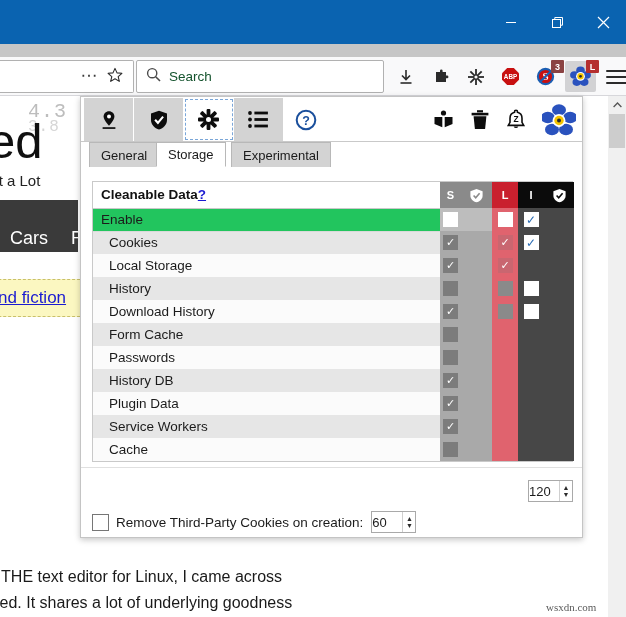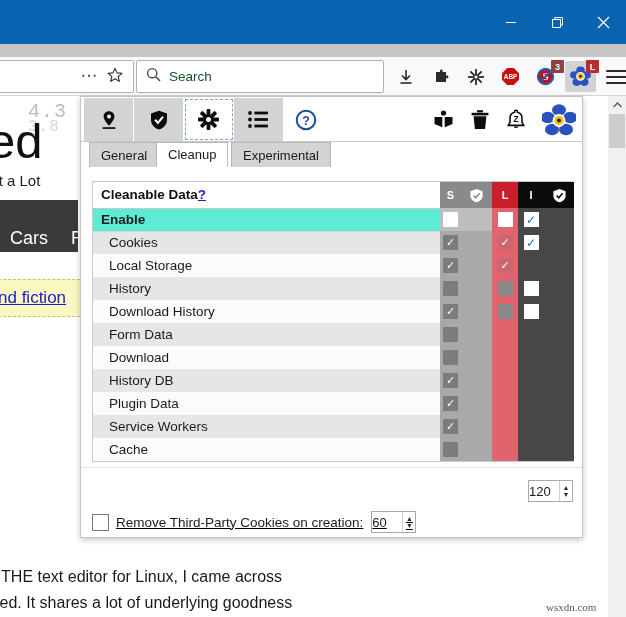--- a/index.html
+++ b/index.html
@@ -128,21 +128,21 @@
   th.h-s  { background:#8a8a8a; color:#ffffff; text-align:center; }
   th.h-s2 { background:#8a8a8a; }
   th.h-l  { background:#c9202e; color:#ffffff; text-align:center; }
   th.h-i  { background:#0b0b0b; color:#ffffff; text-align:center; }
   th.h-i2 { background:#0b0b0b; }
   th .shwrap { display:flex; align-items:center; justify-content:center; }
 
   tbody tr { height:23px; }
   tbody td.n { font-size:13.5px; color:#1b1b1b; padding-left:8px !important; }
   tbody td.n.indent { padding-left:16px !important; }
-  tr.rw-enable td.n { background:#5eead4; border-bottom:1px solid #dadada;font-weight:bold; }
+  tr.rw-enable td.n { background:#22c55e; border-bottom:1px solid #dadada; }
   tr.alt td.n { background:#e6e6e6; }
   tr.norm td.n { background:#fbfbfb; }
 
   td.cs, td.cs2 { background:#a9a9a9; }
   td.cl { background:#e0636e; }
   td.ci, td.ci2 { background:#474747; }
   tr.rw-enable td.cs, tr.rw-enable td.cs2 { background:#bdbdbd; }
   tr.rw-enable td.cl { background:#e0636e; }
   tr.rw-enable td.ci, tr.rw-enable td.ci2 { background:#474747; }
 
@@ -152,21 +152,21 @@
   .cbx.whiteblue { background:#ffffff; color:#2f6fb5; font-size:12px; }
   .cbx.gray { background:#7c7c7c; color:#ffffff; }
   .cbx.grayred { background:#c96670; color:#ffffff; }
   .cbx.grayredoff { background:#8a8a8a; }
   .cbx.grayoff { background:#7c7c7c; }
 
   
   .row-delay { position:absolute; left:11px; top:381px; width:481px; height:26px;
                display:flex; align-items:center; justify-content:flex-end; }
   .row-third { position:absolute; left:11px; top:412px; width:481px; height:26px;
-               display:flex; align-items:center;text-decoration:underline; }
+               display:flex; align-items:center; }
   .lbl { font-size:13.5px; color:#1b1b1b; }
   .bigcb { width:17px; height:17px; background:#ffffff; border:1px solid #767676; margin-right:7px; }
   .spin { width:45px; height:22px; border:1px solid #a9a9a9; background:#fff;
           display:flex; align-items:center; margin-left:8px; }
   .spin .val { flex:1; font-size:13px; color:#1b1b1b; padding-right:3px; }
   .spin .arrows { width:13px; height:20px; display:flex; flex-direction:column;
                   align-items:center; justify-content:center; border-left:1px solid #cfcfcf; }
   .spin .arrows span { font-size:7px; line-height:7px; color:#2b2b2b; }
   .sep-top { position:absolute; left:0; top:370px; width:100%; height:1px; background:#e0e0e0; }
 </style>
@@ -388,21 +388,21 @@
             <circle cx="17" cy="16.5" r="6.4" fill="#ffffff"></circle>
             <circle cx="17" cy="16.5" r="4.7" fill="#f5c400"></circle>
             <circle cx="17" cy="16.5" r="2" fill="#2b2b2b"></circle>
           </svg>
         </div>
       </div>
     </div>
 
     <div class="tabs">
       <div class="tab" style="left:8px;">General</div>
-      <div class="tab sel" style="left:75px;">Cleanup</div>
+      <div class="tab sel" style="left:75px;">Storage</div>
       <div class="tab" style="left:150px;">Experimental</div>
     </div>
 
     <div class="tblwrap">
       <table class="cd">
         <colgroup>
           <col class="c-name">
             <col class="c-s">
             <col class="c-s2">
             <col class="c-l">
@@ -498,31 +498,31 @@
               <td class="cs2"></td>
               <td class="cl">
                 <div class="cbx grayredoff"></div>
               </td>
               <td class="ci">
                 <div class="cbx white"></div>
               </td>
               <td class="ci2"></td>
             </tr>
             <tr class="alt">
-              <td class="n indent">Form Data</td>
+              <td class="n indent">Form Cache</td>
               <td class="cs">
                 <div class="cbx grayoff"></div>
               </td>
               <td class="cs2"></td>
               <td class="cl"></td>
               <td class="ci"></td>
               <td class="ci2"></td>
             </tr>
             <tr class="norm">
-              <td class="n indent">Download</td>
+              <td class="n indent">Passwords</td>
               <td class="cs">
                 <div class="cbx grayoff"></div>
               </td>
               <td class="cs2"></td>
               <td class="cl"></td>
               <td class="ci"></td>
               <td class="ci2"></td>
             </tr>
             <tr class="alt">
               <td class="n indent">History DB</td>

